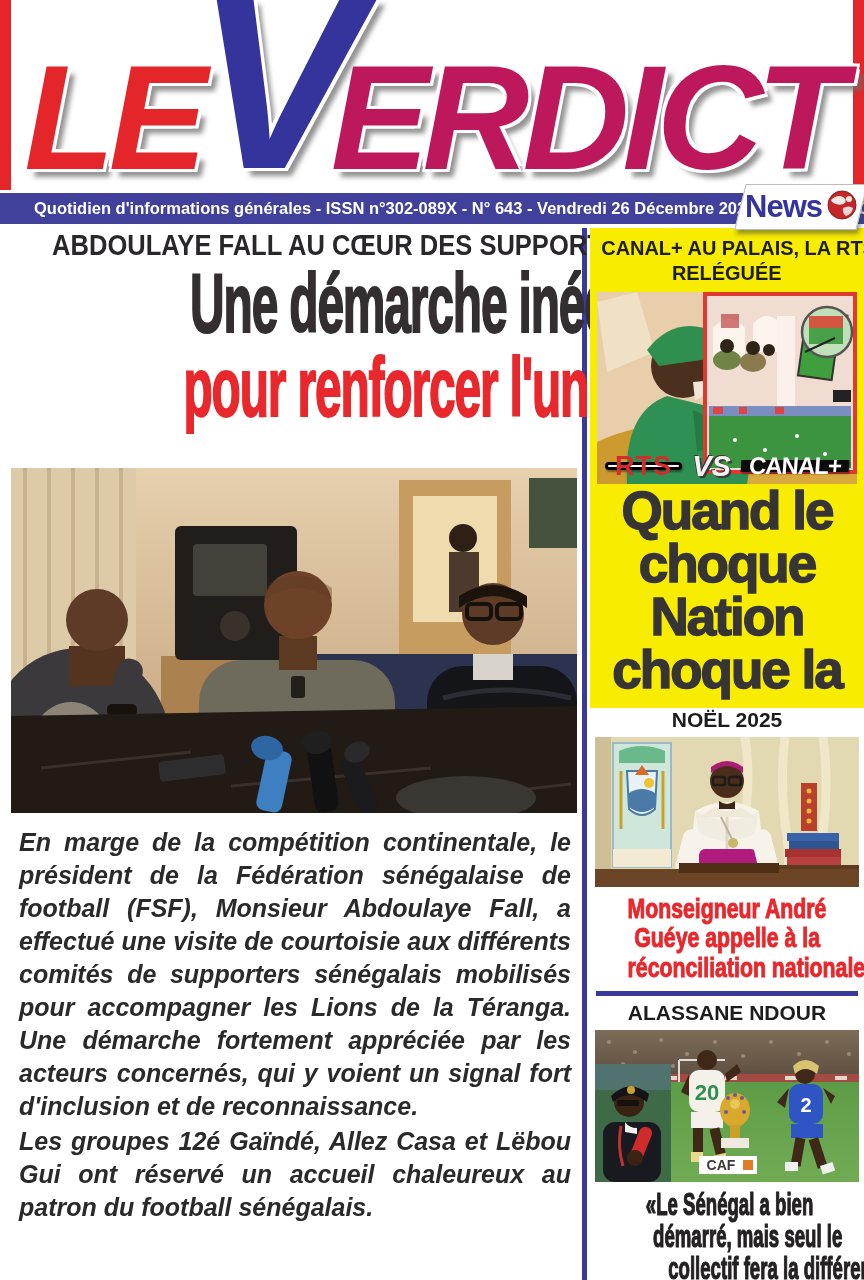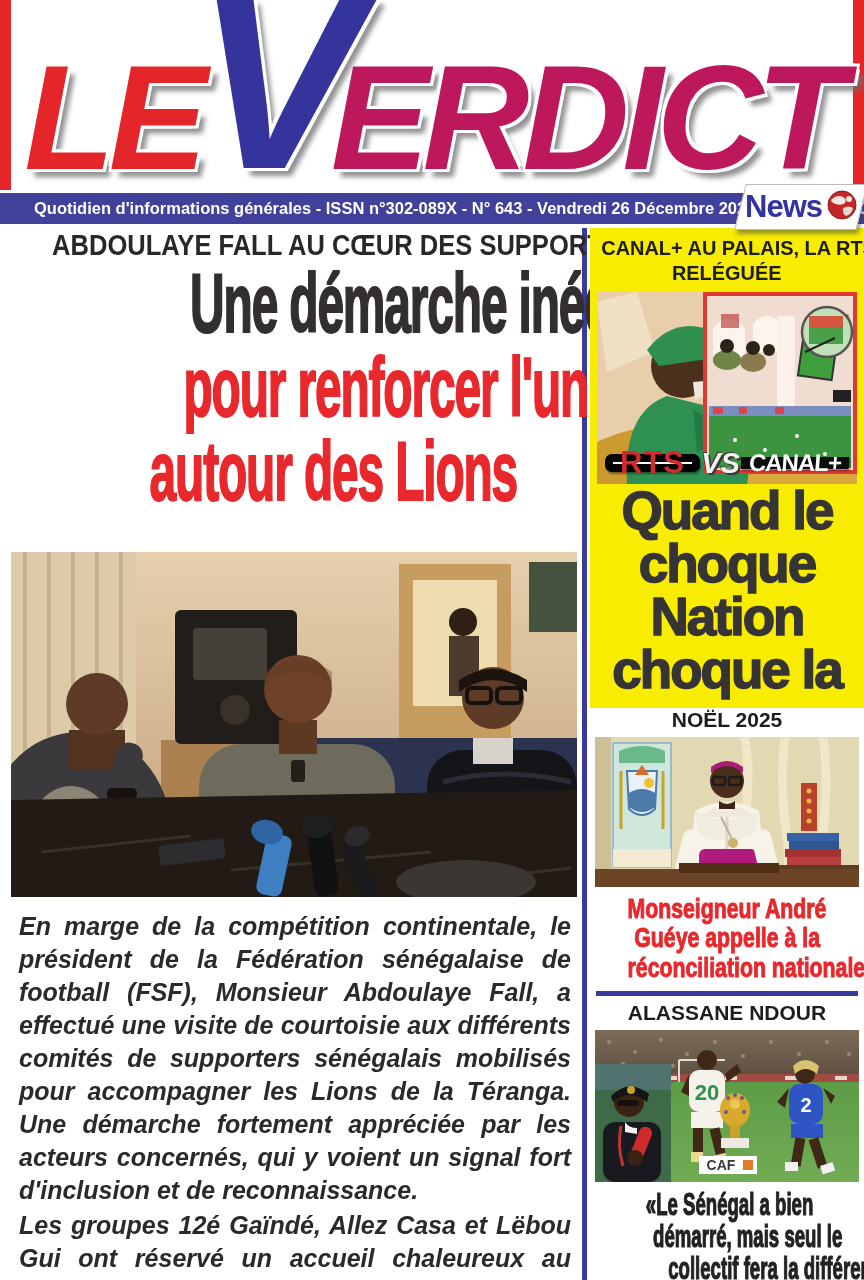--- a/index.html
+++ b/index.html
@@ -64,22 +64,22 @@
   .yellow-panel { background:#f8ec00; padding:8px 4px 12px; }
   .kicker-sm { text-align:center; color:#1e1d1e; font-weight:bold; font-size:21px; line-height:1.18; }
   .k95 { transform:scaleX(.95); }
   .canal-photo-wrap { position:relative; width:260px; margin:6px auto 0; line-height:0; }
   .canal-photo-wrap svg { width:260px; height:192px; }
   .logos-row {
     position:absolute; left:0; right:0; bottom:12px; display:flex;
     align-items:center; justify-content:space-between; padding:0 8px;
   }
   .rts-logo {
-    background:#fff; border:8px solid #000000; border-radius:7px; padding:1px 7px;
-    color:#d42b2b; font-weight:bold; font-size:31px; letter-spacing:1px;
+    background:#fff; border:3px solid #000000; border-radius:7px; padding:1px 7px;
+    color:#d42b2b; font-weight:bold; font-size:27px; letter-spacing:1px;
     box-shadow:1px 2px 2px rgba(0,0,0,.4);
   }
   .vs-label {
     color:#f4f2ee; font-weight:bold; font-style:italic; font-size:29px;
     text-shadow:2px 2px 0 #3a3a3a, -1px -1px 0 #3a3a3a;
   }
   .canalplus-logo {
     background:#0c0c0c; color:#fff; font-weight:bold; font-size:24px; letter-spacing:-1px;
     padding:6px 8px; transform:skewX(-4deg); box-shadow:1px 2px 2px rgba(0,0,0,.4);
   }
@@ -135,23 +135,20 @@
   <main class="left-col">
     <div class="kicker-main">
       <span class="cond k88">ABDOULAYE FALL AU CŒUR DES SUPPORTERS</span>
     </div>
     <h1>
       <div class="headline-line">
         <span class="cond hl-black">Une démarche inédite</span>
       </div>
       <div class="headline-line">
         <span class="cond hl-red">pour renforcer l'unité</span>
-      </div>
-      <div class="headline-line">
-        <span class="cond hl-red">autour des Lions</span>
       </div>
     </h1>
 
     <figure class="photo main-photo">
       <svg viewBox="0 0 566 345" preserveAspectRatio="none">
         <defs>
           <linearGradient id="mg" x1="0" y1="0" x2="0" y2="1">
             <stop offset="0" stop-color="#e6d0ae"></stop>
               <stop offset="1" stop-color="#c2a078"></stop>
           </linearGradient>

